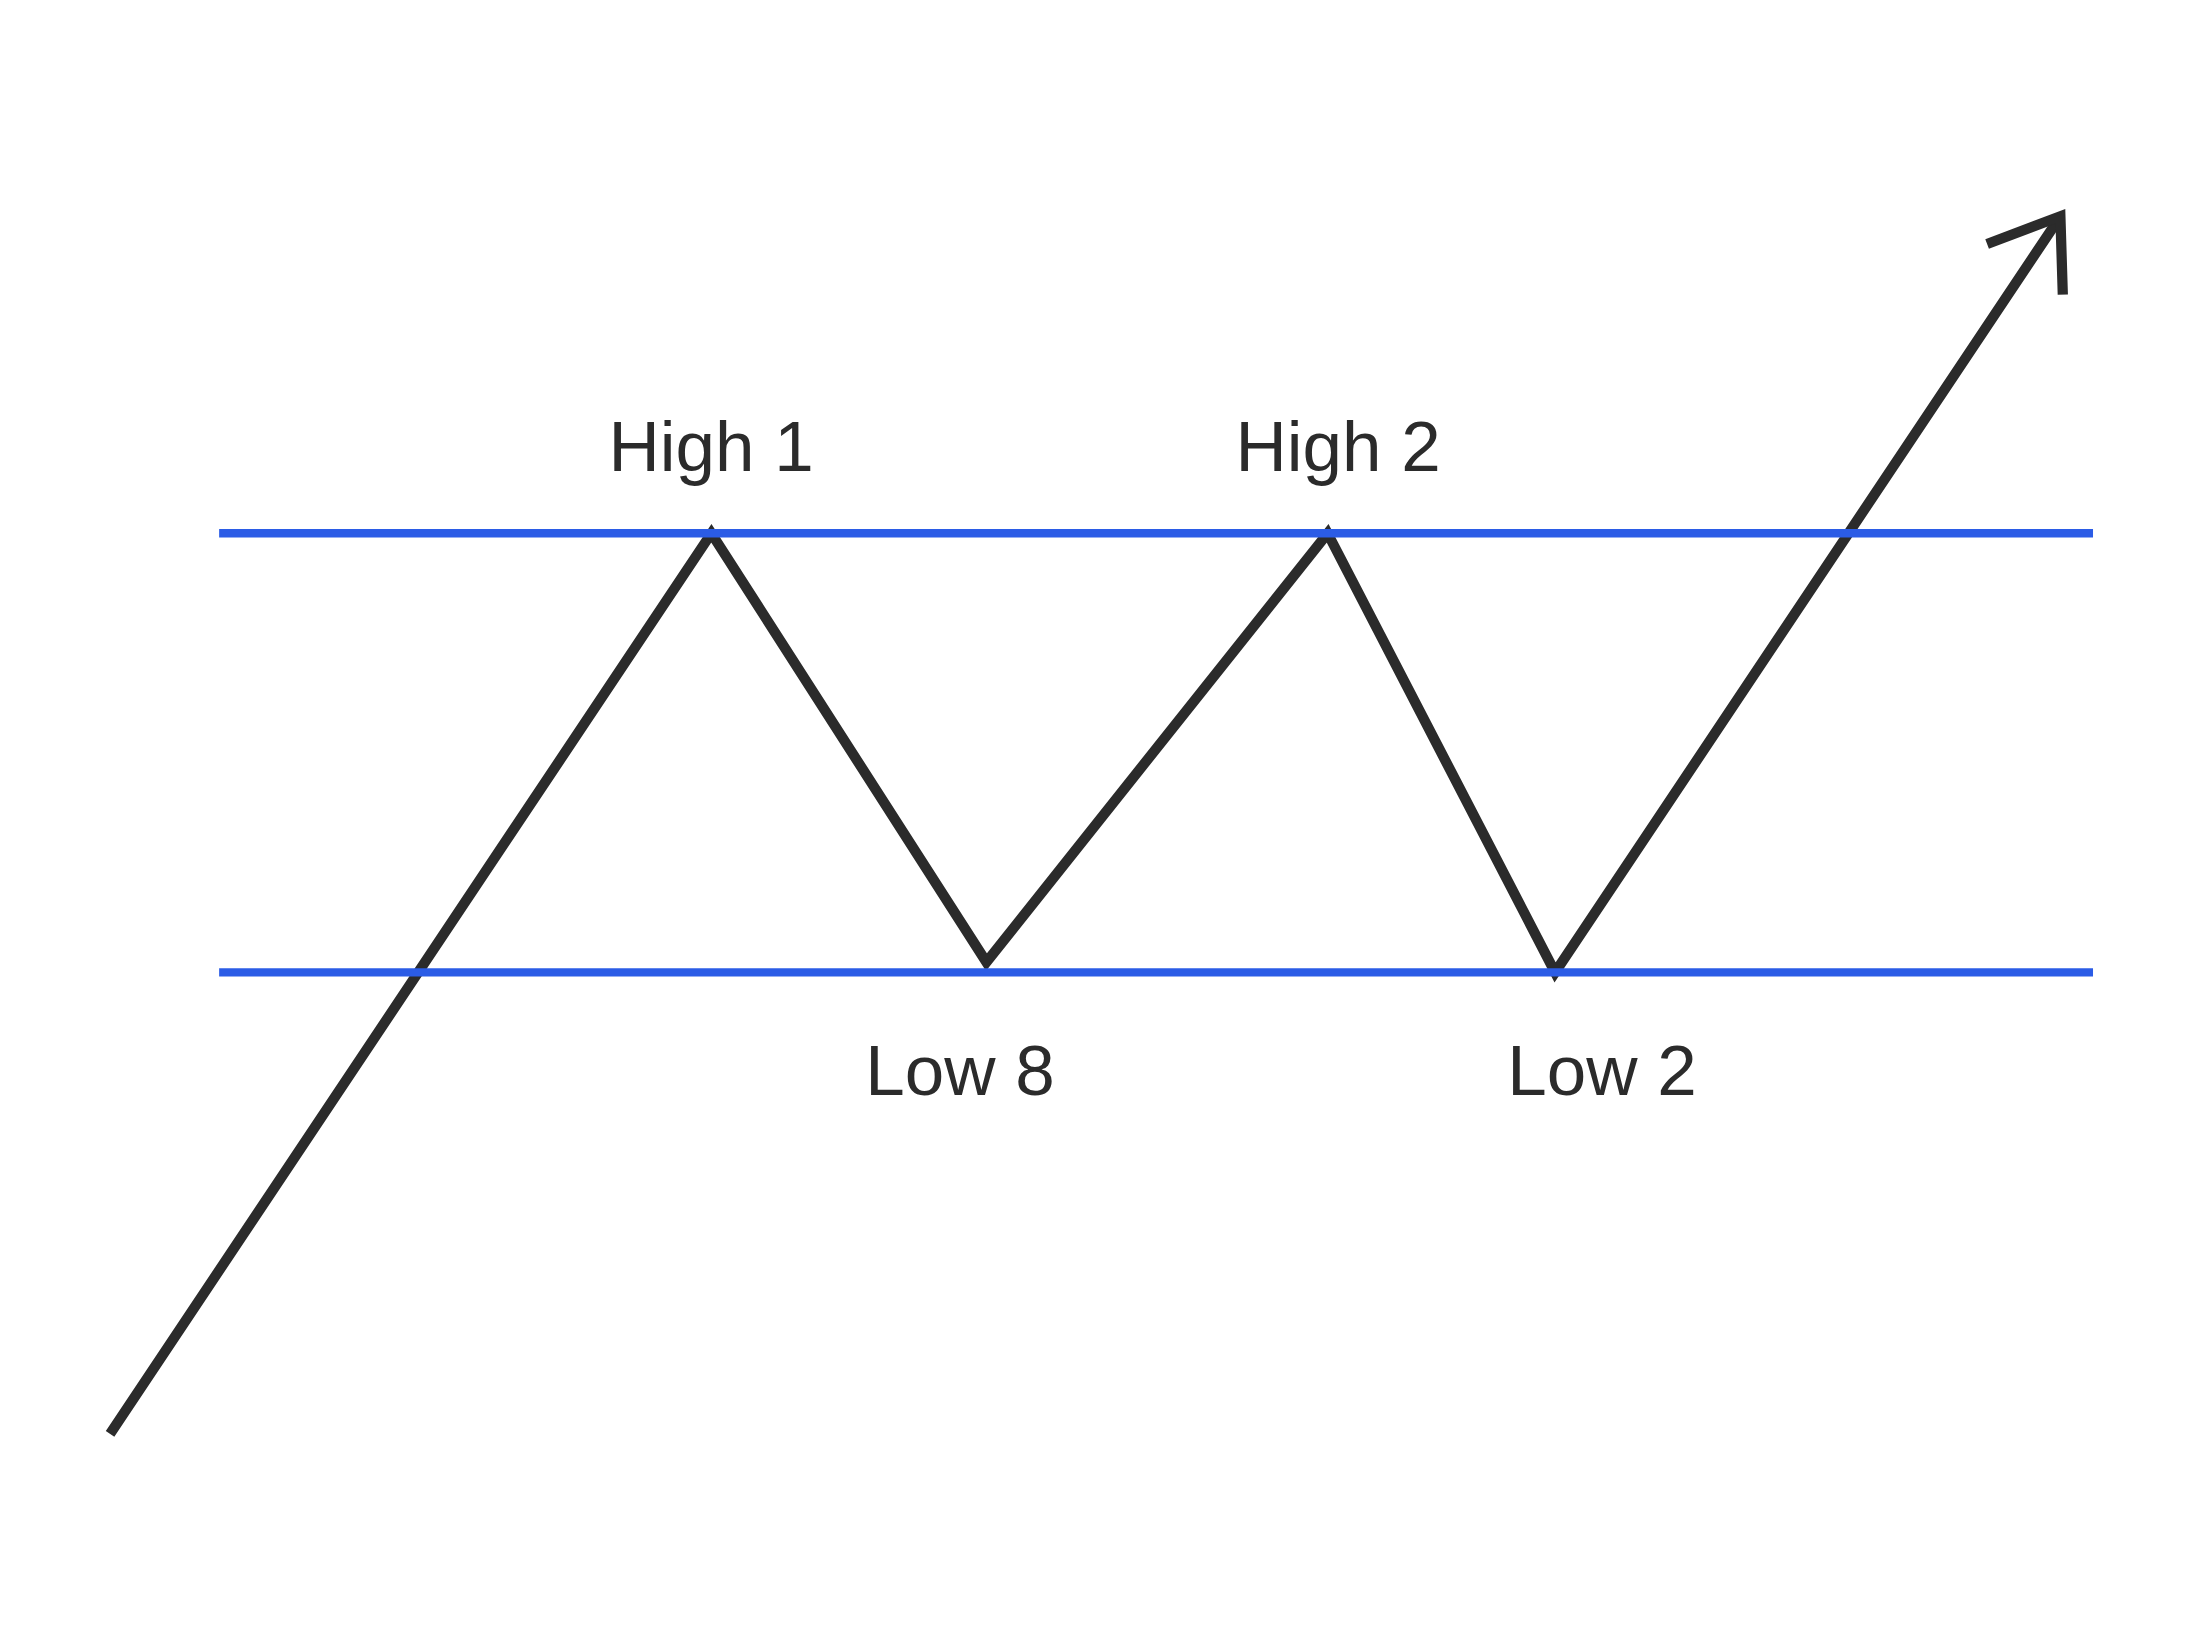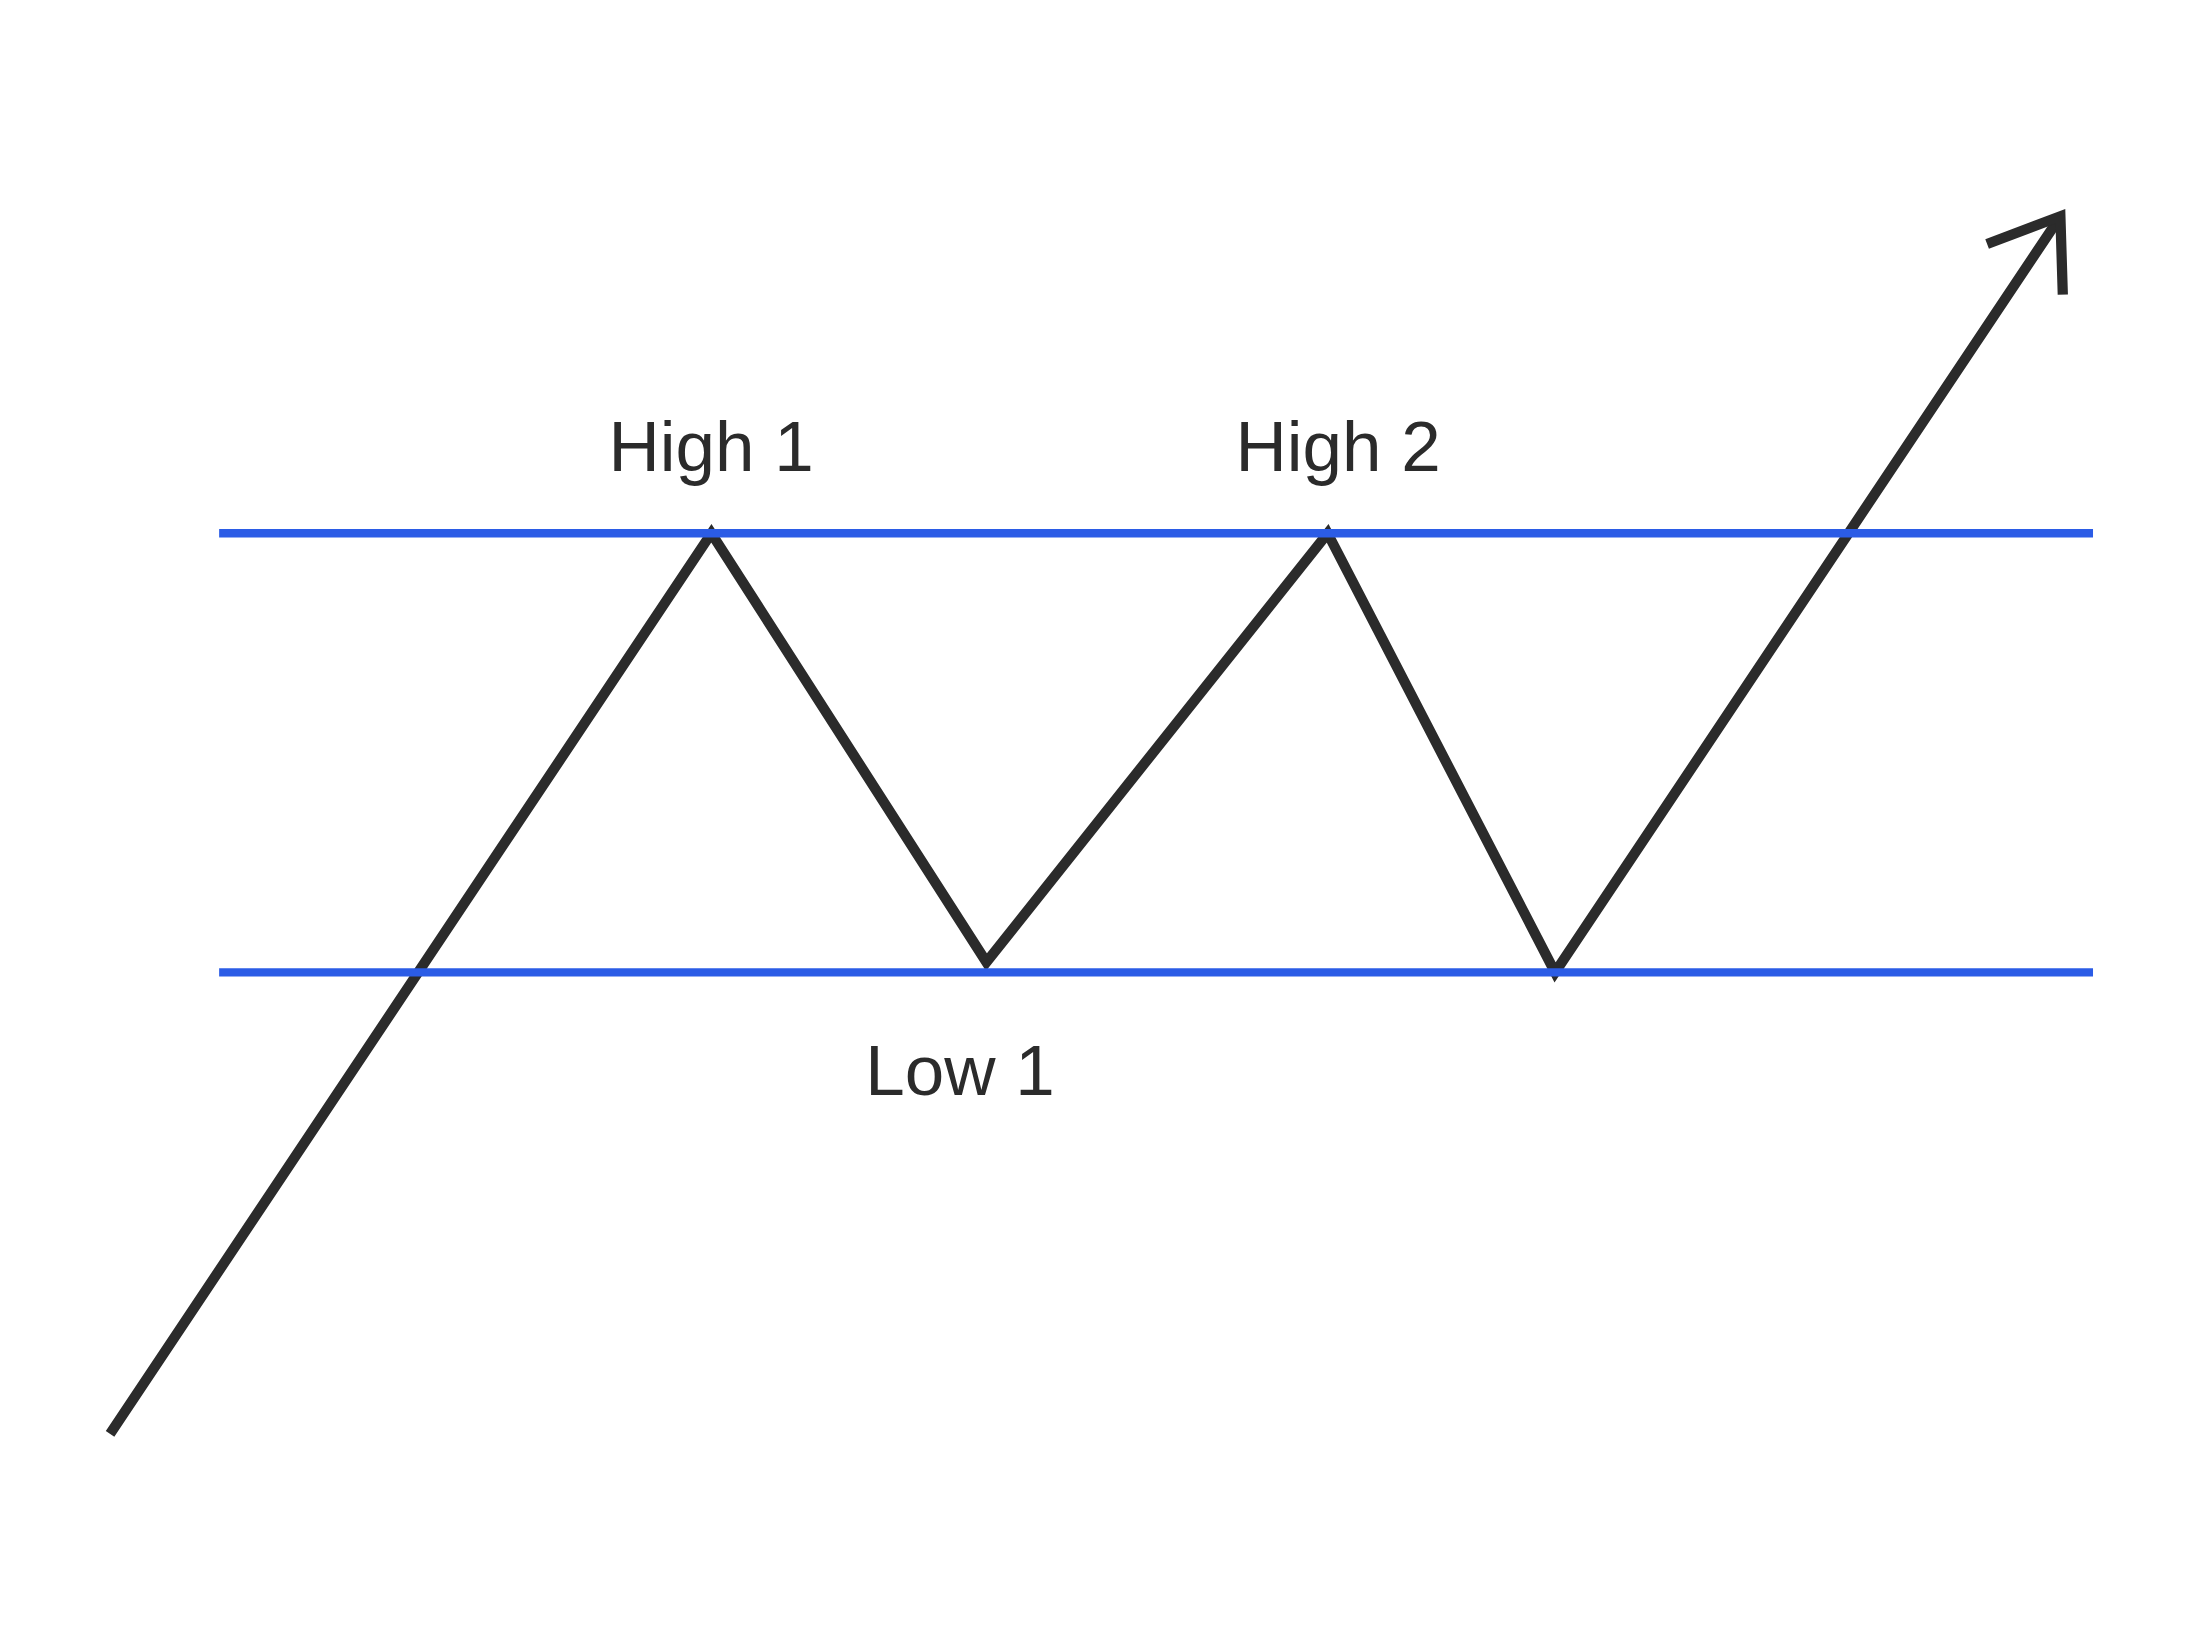--- a/index.html
+++ b/index.html
@@ -71,17 +71,18 @@
 
     <line x1="235" y1="572" x2="2245" y2="572" stroke="#2b5ce6" stroke-width="9" stroke-linecap="butt"></line>
 
     <line x1="235" y1="1043" x2="2245" y2="1043" stroke="#2b5ce6" stroke-width="9" stroke-linecap="butt"></line>
   </svg>
 
   <div class="chart-label label-high-1" style="font-size: 71px; color: rgb(43, 43, 43); left: 711px; top: 446px;">High 1</div>
 
   <div class="chart-label label-high-2" style="font-size: 71px; color: rgb(43, 43, 43); left: 1330px; top: 446px; margin-left: 8px;">High 2</div>
 
-  <div class="chart-label label-low-1" style="font-size: 71px; color: rgb(43, 43, 43); left: 960px; top: 1070px;">Low 1</div>
+  <div class="chart-label label-low-1" style="font-size: 71px; color: rgb(43, 43, 43); left: 960px; top: 1070px;">Low 8</div>
 
+  <div class="chart-label label-low-2" style="font-size: 71px; color: rgb(43, 43, 43); left: 1602px; top: 1070px;">Low 2</div>
 
 </div>
 
 
 </body></html>

